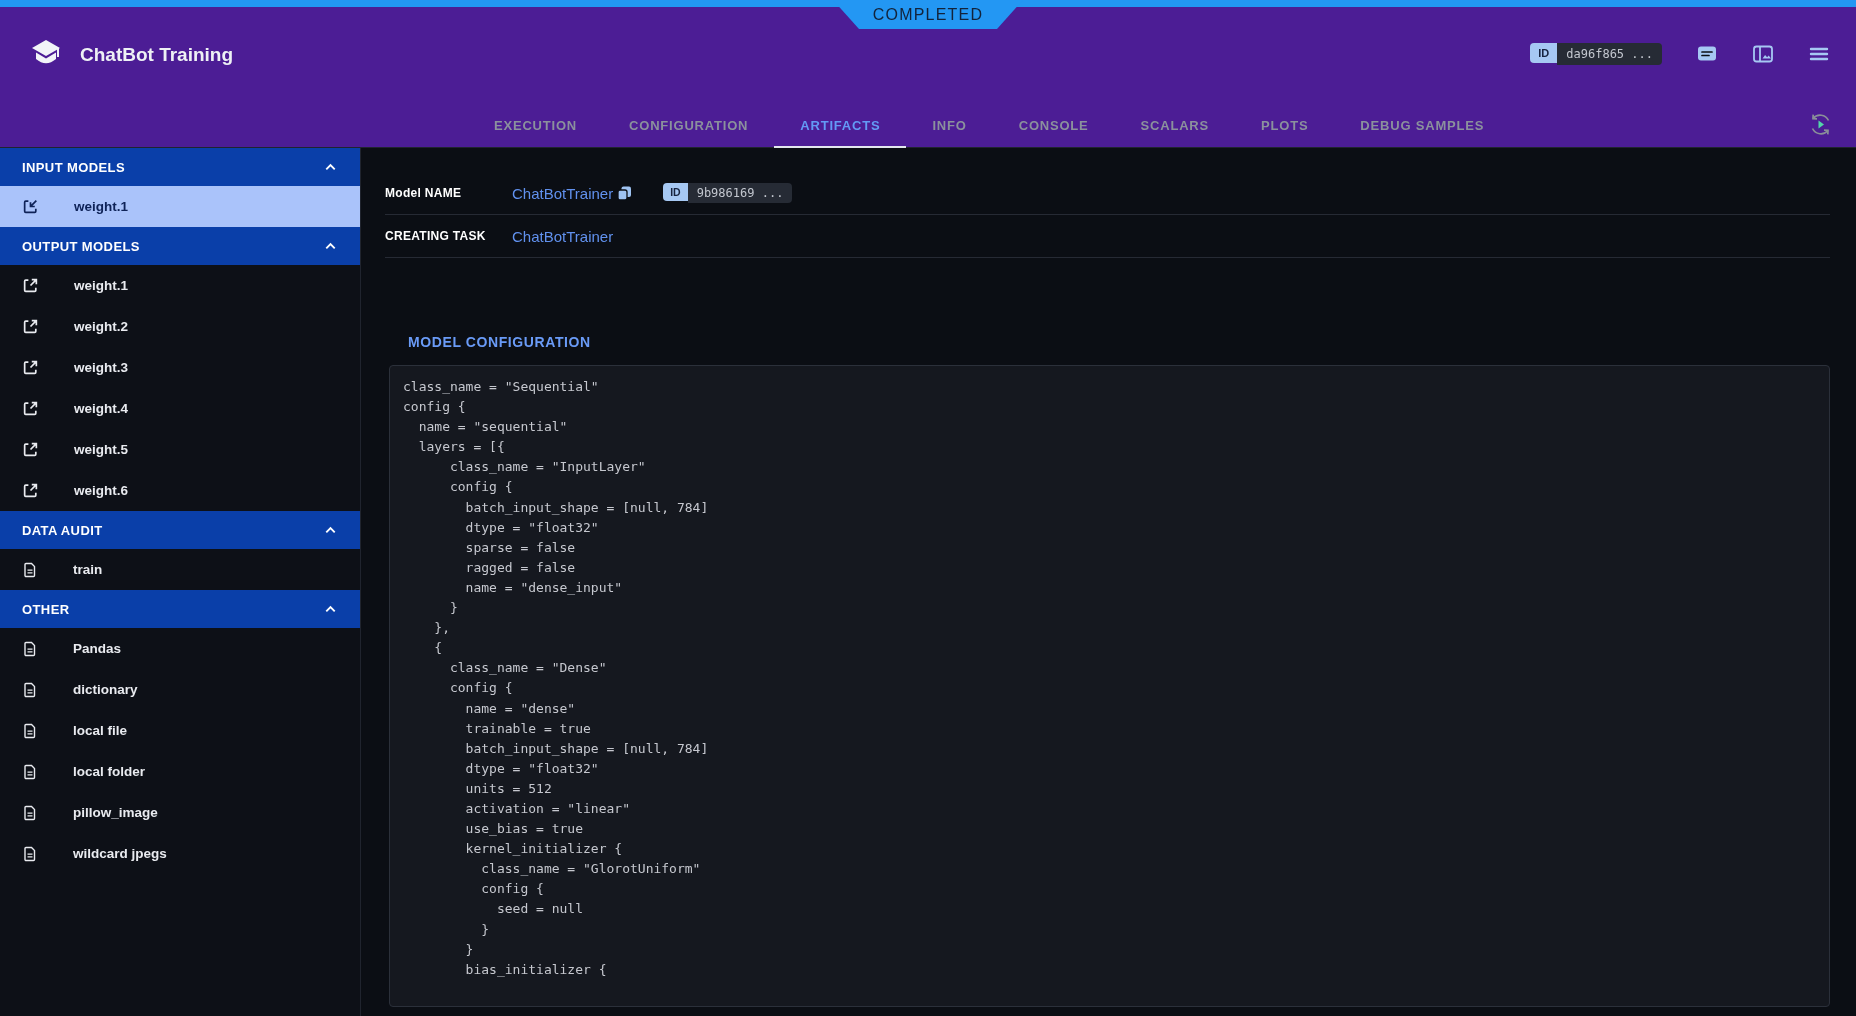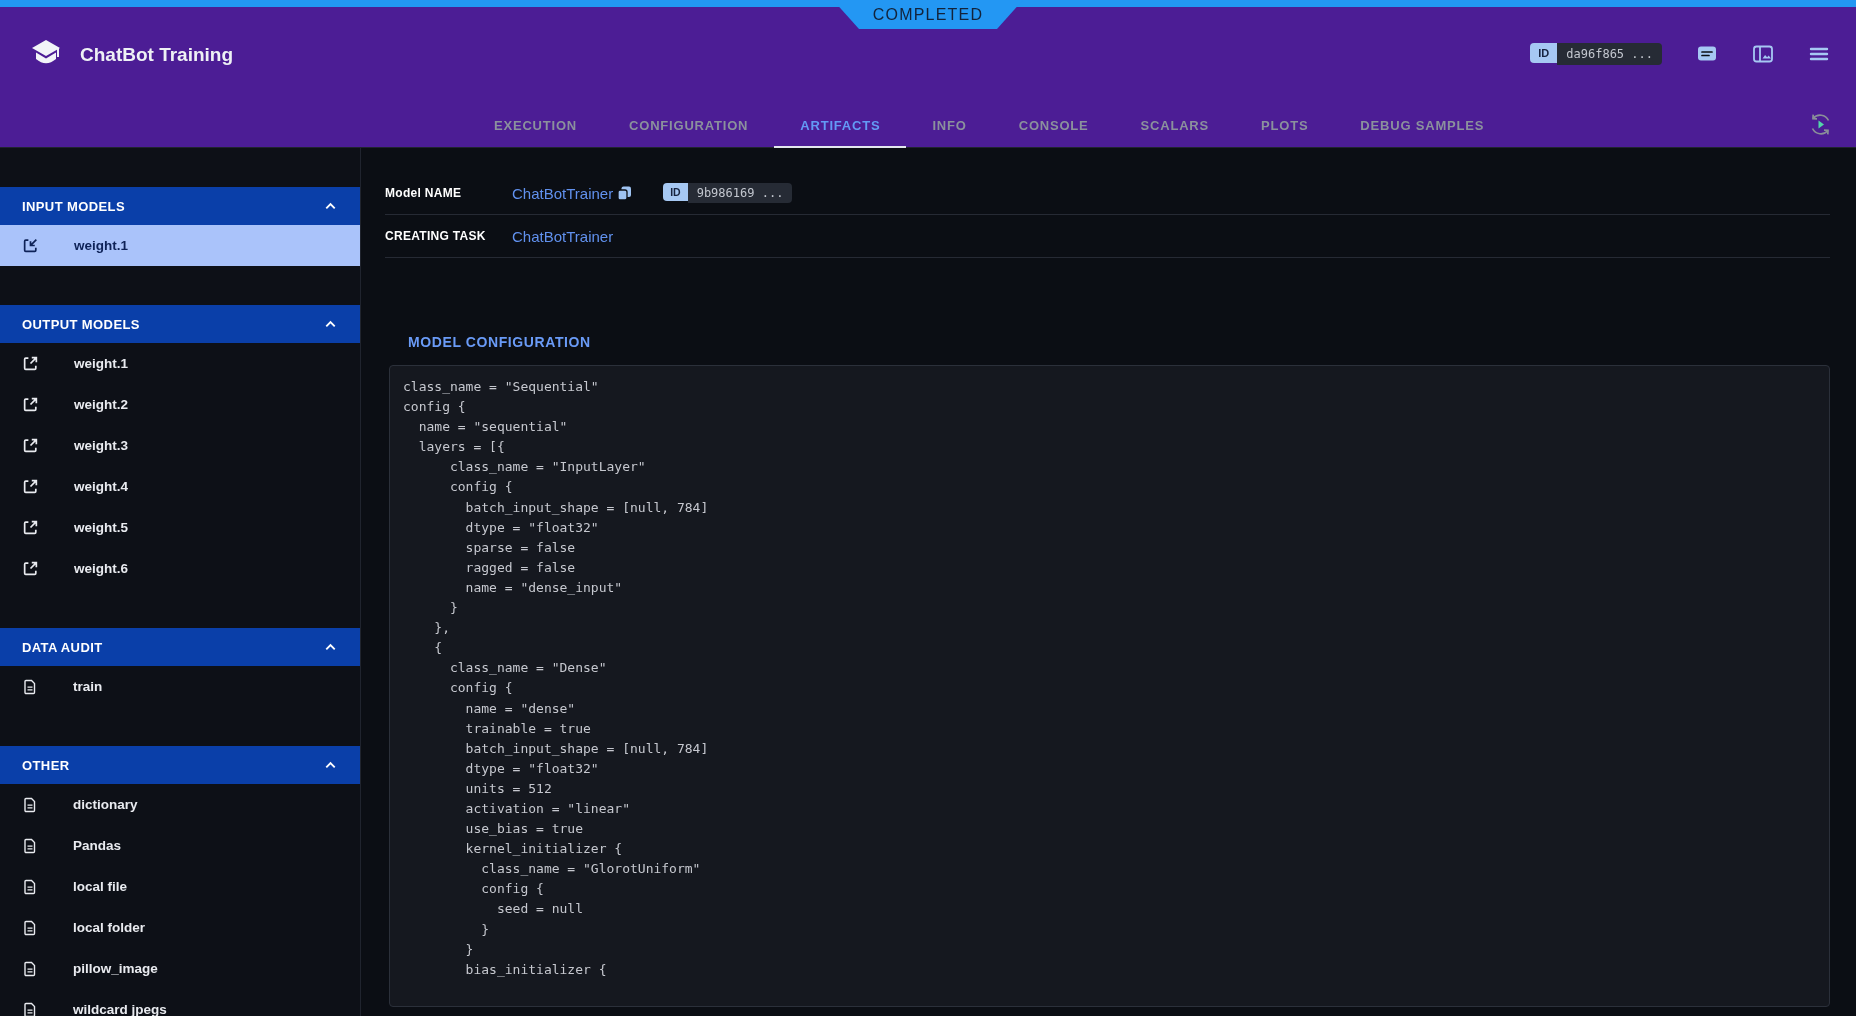--- a/index.html
+++ b/index.html
@@ -35,21 +35,21 @@
   .tabs { position:absolute; left:468px; bottom:-1px; display:flex; }
   .tab { padding:15px 26px 13px; font-size:13px; font-weight:bold; letter-spacing:0.8px;
          color:#8b919d; cursor:pointer; border-bottom:2px solid transparent; }
   .tab.active { color:#639af5; border-bottom:2px solid #e3e7ee; }
   .refresh-btn { position:absolute; right:22px; bottom:9px; width:27px; height:27px; cursor:pointer; }
 
   
   .sidebar { position:absolute; left:0; top:148px; bottom:0; width:361px; background:#0d1017;
              border-right:1px solid #20242e; }
   .section-header { height:38px; background:#0a3fa9; display:flex; align-items:center;
-                    justify-content:space-between; padding:0 22px; cursor:pointer;margin-top:39px; }
+                    justify-content:space-between; padding:0 22px; cursor:pointer; }
   .section-header span { color:#fff; font-size:13px; font-weight:bold; letter-spacing:0.4px; }
   .side-item { height:41px; display:flex; align-items:center; gap:35px; padding:0 22px;
                color:#e9ebf0; font-size:13.5px; font-weight:bold; cursor:pointer; }
   .side-item.selected { background:#aac3fa; color:#0e2257; }
   .side-item svg { flex:0 0 auto; }
 
   
   .content { position:absolute; left:362px; top:148px; right:0; bottom:0; background:#0b0e14; }
   .details { position:absolute; top:24px; left:23px; right:26px; }
   .detail-row { display:flex; align-items:center; height:43px; border-bottom:1px solid #262a34; }
@@ -210,28 +210,28 @@
     <span>OTHER</span>
     <svg width="15" height="15" viewBox="0 0 16 16">
         <path d="M3.5 10 L8 5.5 L12.5 10" stroke="#fff" stroke-width="2" fill="none"></path>
       </svg>
   </div>
   <div class="side-item">
     <svg width="16" height="16" viewBox="0 0 16 16">
         <path d="M4 1.5 h5.5 L12.5 4.5 V13.5 a1 1 0 0 1 -1 1 H4 a1 1 0 0 1 -1 -1 V2.5 a1 1 0 0 1 1 -1 Z" stroke="#e9ebf0" stroke-width="1.4" fill="none"></path>
         <path d="M5.5 8.2 h5 M5.5 10.8 h5" stroke="#e9ebf0" stroke-width="1.2"></path>
       </svg>
+    <span>Pandas</span>
+  </div>
+  <div class="side-item">
+    <svg width="16" height="16" viewBox="0 0 16 16">
+        <path d="M4 1.5 h5.5 L12.5 4.5 V13.5 a1 1 0 0 1 -1 1 H4 a1 1 0 0 1 -1 -1 V2.5 a1 1 0 0 1 1 -1 Z" stroke="#e9ebf0" stroke-width="1.4" fill="none"></path>
+        <path d="M5.5 8.2 h5 M5.5 10.8 h5" stroke="#e9ebf0" stroke-width="1.2"></path>
+      </svg>
     <span>dictionary</span>
-  </div>
-  <div class="side-item">
-    <svg width="16" height="16" viewBox="0 0 16 16">
-        <path d="M4 1.5 h5.5 L12.5 4.5 V13.5 a1 1 0 0 1 -1 1 H4 a1 1 0 0 1 -1 -1 V2.5 a1 1 0 0 1 1 -1 Z" stroke="#e9ebf0" stroke-width="1.4" fill="none"></path>
-        <path d="M5.5 8.2 h5 M5.5 10.8 h5" stroke="#e9ebf0" stroke-width="1.2"></path>
-      </svg>
-    <span>Pandas</span>
   </div>
   <div class="side-item">
     <svg width="16" height="16" viewBox="0 0 16 16">
         <path d="M4 1.5 h5.5 L12.5 4.5 V13.5 a1 1 0 0 1 -1 1 H4 a1 1 0 0 1 -1 -1 V2.5 a1 1 0 0 1 1 -1 Z" stroke="#e9ebf0" stroke-width="1.4" fill="none"></path>
         <path d="M5.5 8.2 h5 M5.5 10.8 h5" stroke="#e9ebf0" stroke-width="1.2"></path>
       </svg>
     <span>local file</span>
   </div>
   <div class="side-item">
     <svg width="16" height="16" viewBox="0 0 16 16">

